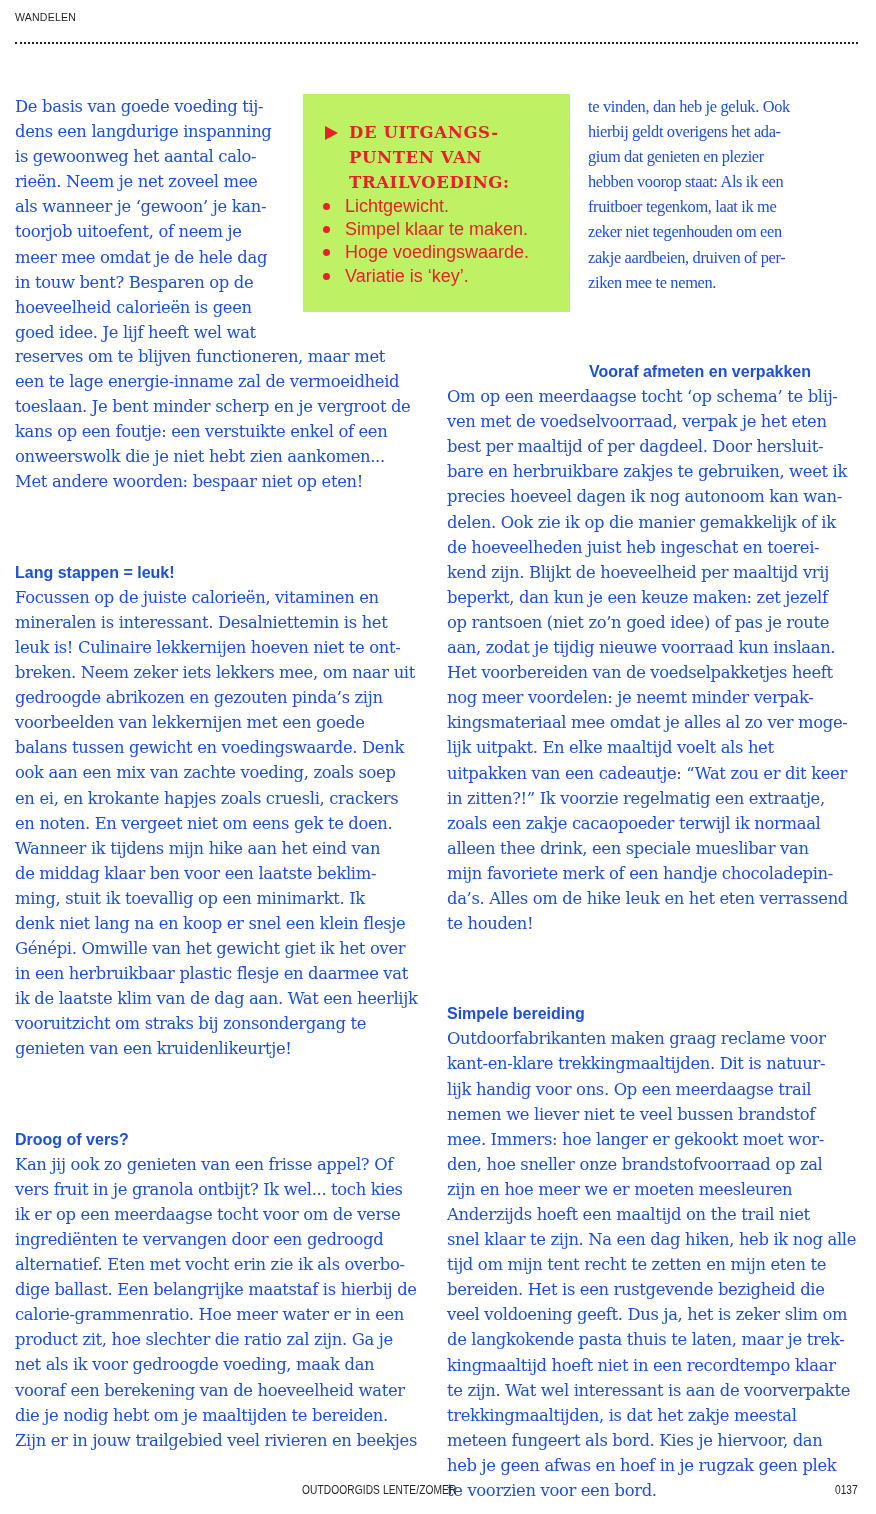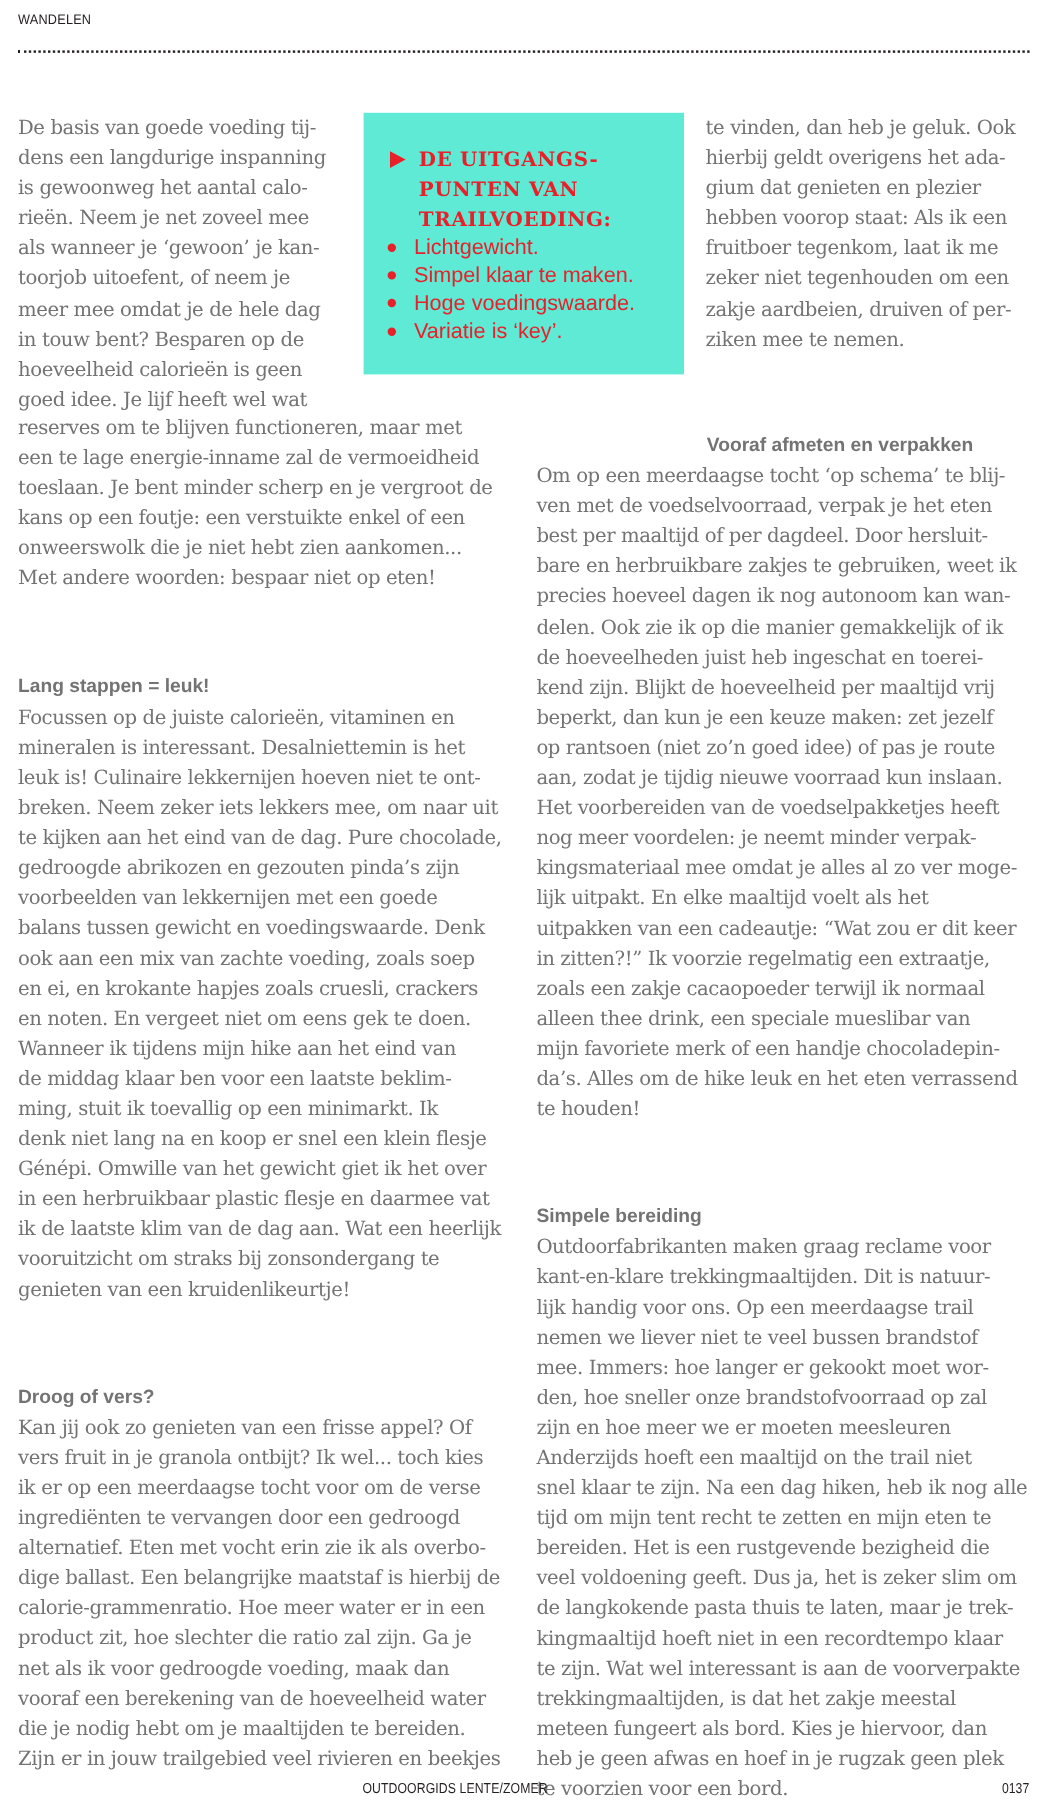--- a/index.html
+++ b/index.html
@@ -1,27 +1,27 @@
 <!DOCTYPE html>
 <html><head>
 <meta charset="utf-8">
 <style>
   html, body { margin:0; padding:0; background:#ffffff; }
   body { width:876px; height:1514px; position:relative; overflow:hidden; color:#231f20; }
   .header-label { position:absolute; left:15px; top:11px; font-family:"Liberation Sans", sans-serif; font-size:11.5px; letter-spacing:0.2px; color:#231f20; transform:scaleX(0.92); transform-origin:left; }
   .dotted-rule { position:absolute; left:15px; right:18px; top:42px; height:0; border-top:2px dotted #231f20; }
-  .col { position:absolute; font-family:"DejaVu Serif", serif; font-size:16.4px; line-height:25.1px; color:#737373; letter-spacing:-0.35px; }
+  .col { position:absolute; font-family:"DejaVu Serif", serif; font-size:16.4px; line-height:25.1px; color:#1d4ed8; letter-spacing:-0.35px; }
   .col .ln { display:block; white-space:nowrap; height:25.1px; }
   .col .hd { display:block; white-space:nowrap; height:25.1px; font-family:"Liberation Sans", sans-serif; font-weight:bold; font-size:16px; letter-spacing:0;margin-top:40px; }
   .col .gap { display:block; height:25.1px; }
   #col-left-top { left:15px; top:94px; }
   #col-left-bottom { left:15px; top:344px; }
-  #col-right-top { left:588px; top:94px; }
+  #col-right-top { left:588px; top:94px;font-family:Liberation Serif, serif; }
   #col-right-bottom { left:447px; top:319px; }
-  .sidebar-box { position:absolute; left:303px; top:94px; width:267px; height:218px; background:#5eead4; }
+  .sidebar-box { position:absolute; left:303px; top:94px; width:267px; height:218px; background:#bef264; }
   .sidebar-title { position:absolute; left:22px; top:26px; font-family:"DejaVu Serif", serif; font-weight:bold; color:#e8202a; font-size:16.5px; line-height:25px; letter-spacing:0.6px; }
   .sidebar-title .tl { display:block; white-space:nowrap; padding-left:24px; }
   .sidebar-arrow { position:absolute; left:0; top:6px; width:0; height:0; border-top:7px solid transparent; border-bottom:7px solid transparent; border-left:13px solid #e8202a; }
   .sidebar-list { position:absolute; left:18px; top:101px; margin:0; padding:0; list-style:none; font-family:"Liberation Sans", sans-serif; font-size:18px; line-height:23.2px; color:#e8202a; }
   .sidebar-list li { white-space:nowrap; position:relative; padding-left:24px; }
   .sidebar-list .bullet { position:absolute; left:2px; top:8px; width:7px; height:7px; border-radius:50%; background:#e8202a; }
   .footer-title { position:absolute; left:302px; top:1483px; font-family:"Liberation Sans", sans-serif; font-size:12px; color:#231f20; transform:scaleX(0.85); transform-origin:left; letter-spacing:0.1px; }
   .footer-page { position:absolute; right:18px; top:1483px; font-family:"Liberation Sans", sans-serif; font-size:12px; color:#231f20; transform:scaleX(0.85); transform-origin:right; }
 </style>
 </head>
@@ -64,21 +64,20 @@
     <span class="ln">toeslaan. Je bent minder scherp en je vergroot de</span>
     <span class="ln">kans op een foutje: een verstuikte enkel of een</span>
     <span class="ln">onweerswolk die je niet hebt zien aankomen...</span>
     <span class="ln">Met andere woorden: bespaar niet op eten!</span>
     <span class="gap"></span>
     <span class="hd">Lang stappen = leuk!</span>
     <span class="ln">Focussen op de juiste calorieën, vitaminen en</span>
     <span class="ln">mineralen is interessant. Desalniettemin is het</span>
     <span class="ln">leuk is! Culinaire lekkernijen hoeven niet te ont-</span>
     <span class="ln">breken. Neem zeker iets lekkers mee, om naar uit</span>
-    <span class="ln">te kijken aan het eind van de dag. Pure chocolade,</span>
     <span class="ln">gedroogde abrikozen en gezouten pinda’s zijn</span>
     <span class="ln">voorbeelden van lekkernijen met een goede</span>
     <span class="ln">balans tussen gewicht en voedingswaarde. Denk</span>
     <span class="ln">ook aan een mix van zachte voeding, zoals soep</span>
     <span class="ln">en ei, en krokante hapjes zoals cruesli, crackers</span>
     <span class="ln">en noten. En vergeet niet om eens gek te doen.</span>
     <span class="ln">Wanneer ik tijdens mijn hike aan het eind van</span>
     <span class="ln">de middag klaar ben voor een laatste beklim-</span>
     <span class="ln">ming, stuit ik toevallig op een minimarkt. Ik</span>
     <span class="ln">denk niet lang na en koop er snel een klein flesje</span>

